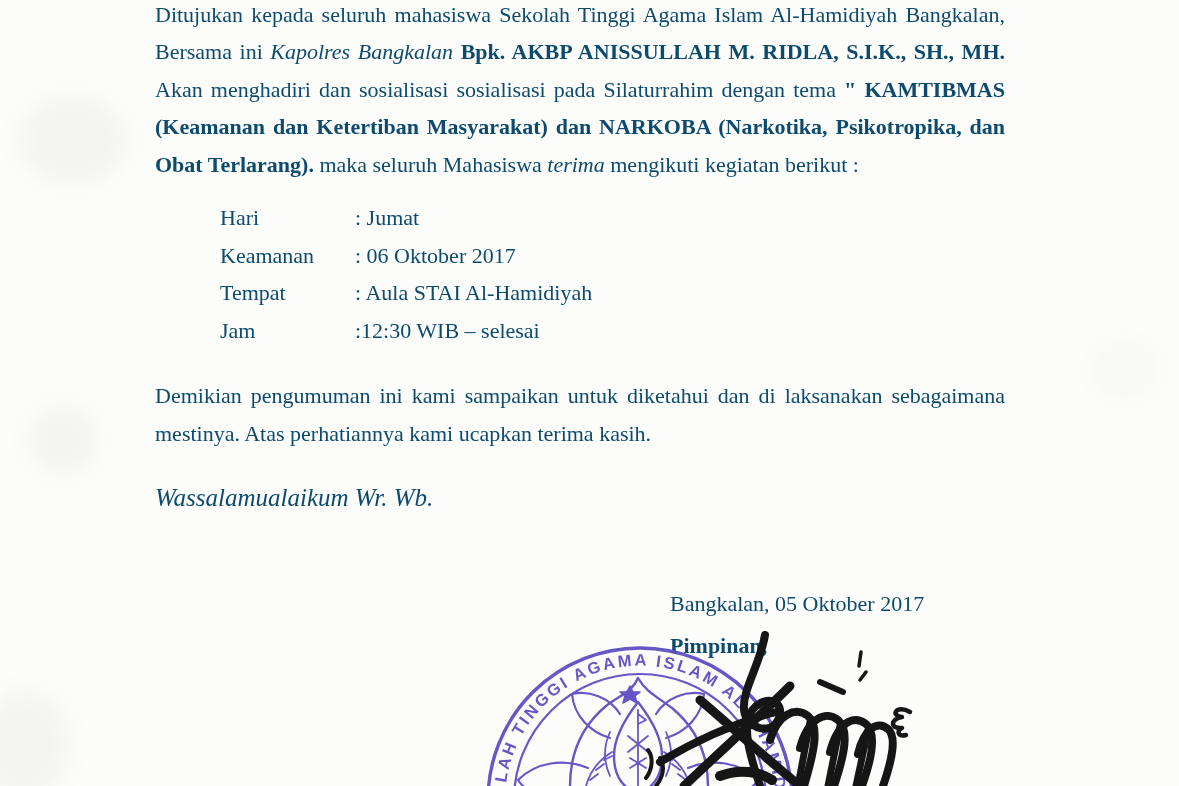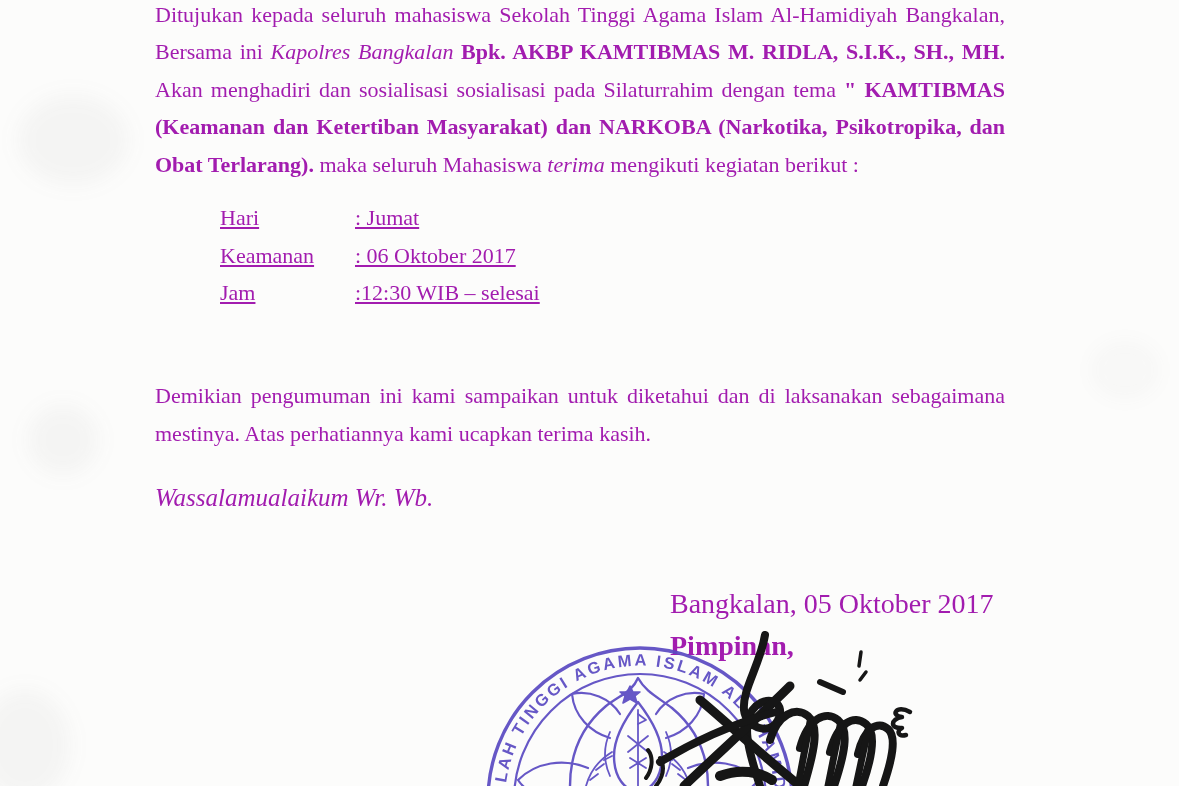--- a/index.html
+++ b/index.html
@@ -5,21 +5,21 @@
   html, body {
     margin: 0; padding: 0;
     background: #e8e8e8;
   }
   .page {
     position: relative;
     width: 1179px; height: 786px;
     background: #fcfcfb;
     overflow: hidden;
     font-family: "Liberation Serif", "DejaVu Serif", serif;
-    color: #a21caf;
+    color: #0c4a6e;
   }
   .noise {
     position: absolute;
     background: rgba(90,90,95,0.05);
     filter: blur(10px);
     border-radius: 50%;
     pointer-events: none;
   }
   .n1 { left: 18px;  top: 95px;  width: 110px; height: 90px; }
   .n2 { left: 28px;  top: 405px; width: 70px;  height: 70px; }
@@ -43,34 +43,34 @@
     text-align-last: justify;
   }
   .b  { font-weight: bold; }
   .bi { font-weight: normal; font-style: italic; }
 
   .intro   { top: -4px; }
   .closing { top: 377px; font-family: Liberation Serif, serif; }
   .closing .line { height: 37.6px; line-height: 37.6px; }
 
   .details { position: absolute; left: 65px; top: 199px; }
-  .drow { height: 37.7px; line-height: 37.7px; display: flex; text-decoration: underline; }
+  .drow { height: 37.7px; line-height: 37.7px; display: flex; }
   .dlabel { width: 135px; }
   .dvalue { }
 
   .salutation {
     position: absolute; left: 0; top: 479px;
     font-style: italic; font-size: 25px;
     height: 37px; line-height: 37px;
   }
 
   .sign-block-text {
     position: absolute; left: 515px; width: 335px;
     height: 32px; line-height: 32px;
-    font-size: 28px;
+    font-size: 22px;
   }
   .place-date { top: 588px; }
   .pimpinan   { top: 630px; font-weight: bold; }
 
   .stamp-svg {
     position: absolute; left: 470px; top: 640px;
     width: 340px; height: 146px;
   }
   .stamp-svg * { vector-effect: non-scaling-stroke; }
   .sig-svg {
@@ -90,21 +90,21 @@
 
   <div class="content">
 
     <div class="para intro">
       <div class="line j">
         <span>Ditujukan kepada seluruh mahasiswa Sekolah Tinggi Agama Islam Al-Hamidiyah Bangkalan,</span>
       </div>
       <div class="line j">
         <span>Bersama ini</span>
         <span class="bi">Kapolres Bangkalan</span>
-        <span class="b">Bpk. AKBP KAMTIBMAS M. RIDLA, S.I.K., SH., MH.</span>
+        <span class="b">Bpk. AKBP ANISSULLAH M. RIDLA, S.I.K., SH., MH.</span>
       </div>
       <div class="line j">
         <span>Akan menghadiri dan sosialisasi sosialisasi pada  Silaturrahim dengan tema</span>
         <span class="b">" KAMTIBMAS</span>
       </div>
       <div class="line j">
         <span class="b">(Keamanan dan Ketertiban Masyarakat) dan NARKOBA (Narkotika, Psikotropika, dan</span>
       </div>
       <div class="line">
         <span class="b">Obat Terlarang).</span>
@@ -115,20 +115,24 @@
     </div>
 
     <div class="details">
       <div class="drow">
         <span class="dlabel">Hari</span>
         <span class="dvalue">: Jumat</span>
       </div>
       <div class="drow">
         <span class="dlabel">Keamanan</span>
         <span class="dvalue">: 06 Oktober 2017</span>
+      </div>
+      <div class="drow">
+        <span class="dlabel">Tempat</span>
+        <span class="dvalue">: Aula STAI Al-Hamidiyah</span>
       </div>
       <div class="drow">
         <span class="dlabel">Jam</span>
         <span class="dvalue">:12:30 WIB – selesai</span>
       </div>
     </div>
 
     <div class="para closing">
       <div class="line j">
         <span>Demikian pengumuman ini kami sampaikan untuk diketahui dan di laksanakan sebagaimana</span>

